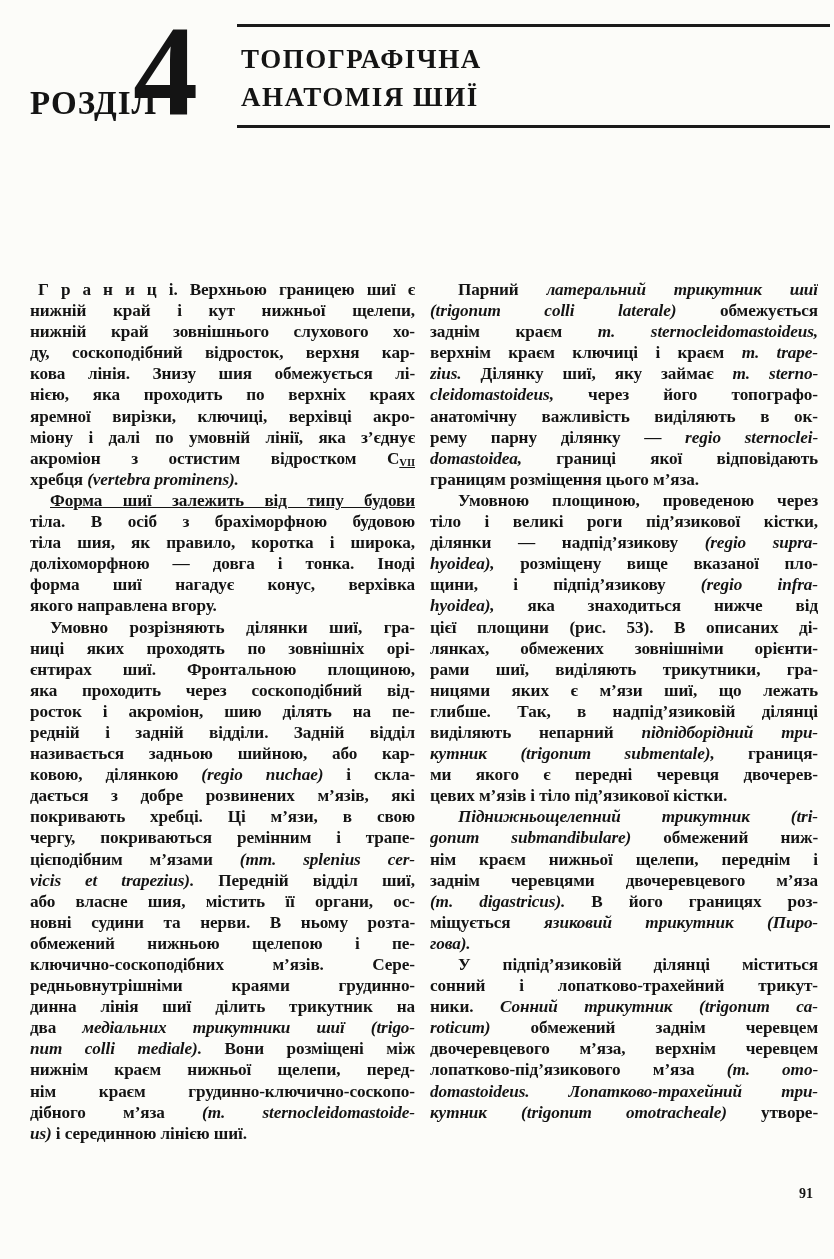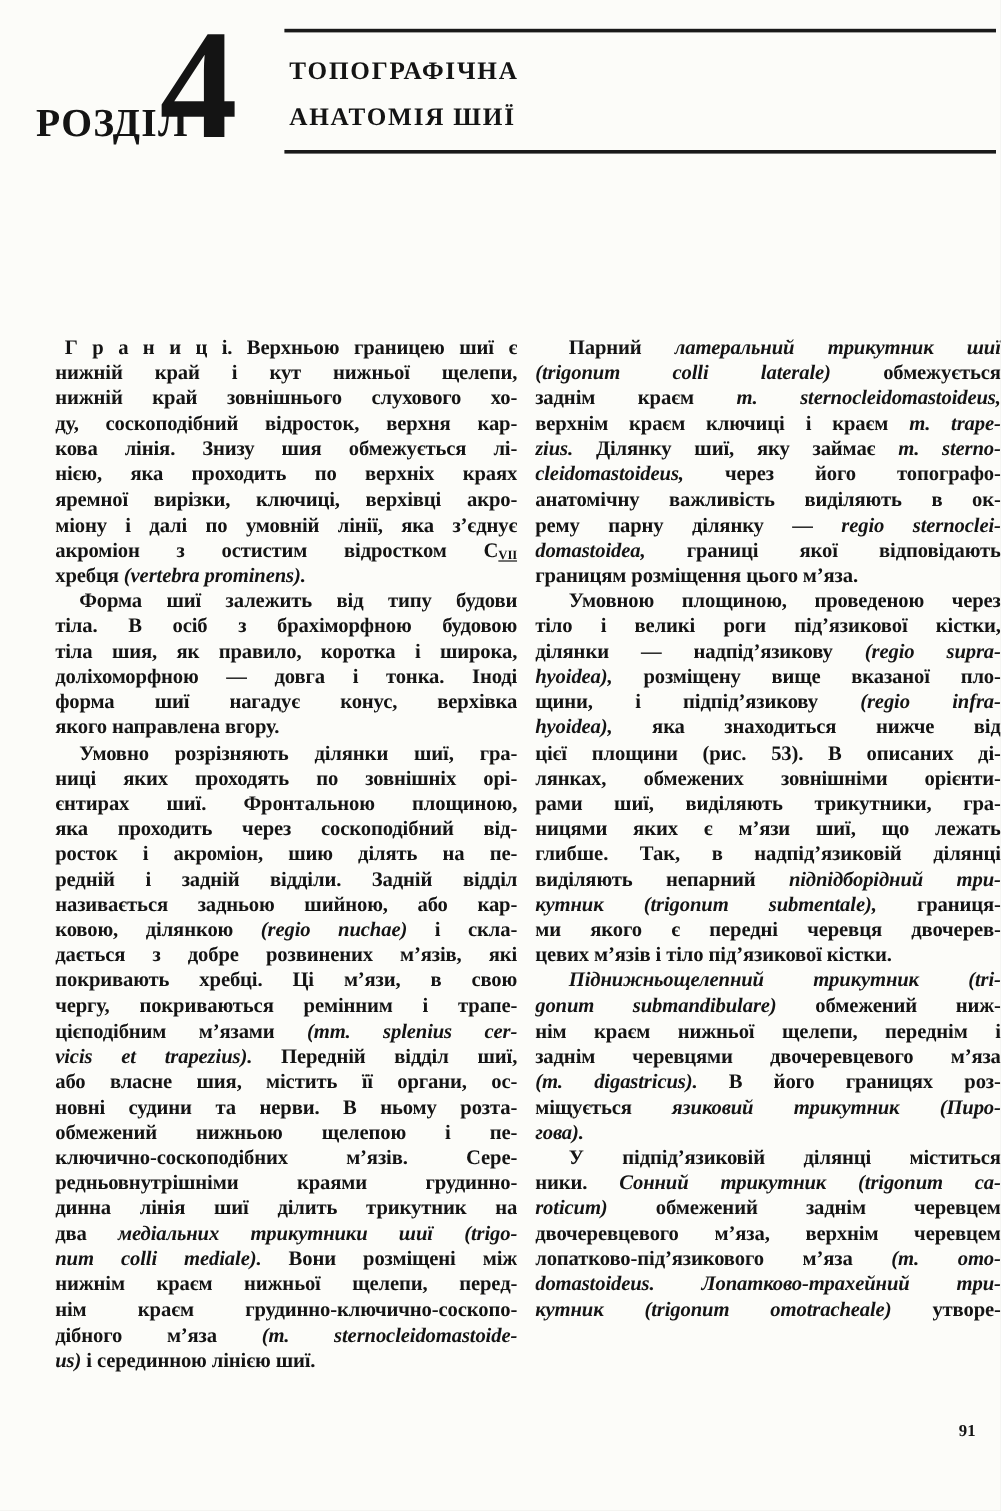--- a/index.html
+++ b/index.html
@@ -14,23 +14,23 @@
   }
   .chapter-number {
     position:absolute; left:133px; top:6px;
     font-size:130px; line-height:1;
   }
   .rule { position:absolute; left:237px; width:593px; height:3px; background:#1a1a1a; }
   .rule-top { top:24px; }
   .rule-bottom { top:125px; }
   .title {
     position:absolute; left:241px; top:40px;
-    font-size:21px; line-height:38px; letter-spacing:1.5px; white-space:nowrap;
+    font-size:27px; line-height:38px; letter-spacing:1.5px; white-space:nowrap;
   }
-  .col { position:absolute; top:279px;margin-left:16px; }
+  .col { position:absolute; top:279px; }
   .col-left  { left:30px;  width:385px; }
   .col-right { left:430px; width:388px; }
   .line {
     font-size:17.2px; height:21.1px; line-height:21.1px;
     text-align:justify; text-align-last:justify; overflow:hidden;
     letter-spacing:-0.1px;
   }
   .line.last { text-align-last:left; }
   .it { font-style:italic; }
   .sb { font-size:0.62em; vertical-align:-0.18em;text-decoration:underline; }
@@ -53,21 +53,21 @@
       <div class="line" style="text-indent: 8px;"><span>Г р а н и ц і. Верхньою границею шиї є</span></div>
       <div class="line"><span>нижній край і кут нижньої щелепи,</span></div>
       <div class="line"><span>нижній край зовнішнього слухового хо-</span></div>
       <div class="line"><span>ду, соскоподібний відросток, верхня кар-</span></div>
       <div class="line"><span>кова лінія. Знизу шия обмежується лі-</span></div>
       <div class="line"><span>нією, яка проходить по верхніх краях</span></div>
       <div class="line"><span>яремної вирізки, ключиці, верхівці акро-</span></div>
       <div class="line"><span>міону і далі по умовній лінії, яка з’єднує</span></div>
       <div class="line"><span>акроміон з остистим відростком C</span><span class="sb">VII</span></div>
       <div class="line last"><span>хребця </span><span class="it">(vertebra prominens).</span></div>
-      <div class="line" style="text-indent: 20px;"><span>Форма шиї залежить від типу будови</span></div>
+      <div class="line" style="text-indent: 20px; text-decoration: underline;"><span>Форма шиї залежить від типу будови</span></div>
       <div class="line"><span>тіла. В осіб з брахіморфною будовою</span></div>
       <div class="line"><span>тіла шия, як правило, коротка і широка,</span></div>
       <div class="line"><span>доліхоморфною — довга і тонка. Іноді</span></div>
       <div class="line"><span>форма шиї нагадує конус, верхівка</span></div>
       <div class="line last"><span>якого направлена вгору.</span></div>
       <div class="line" style="text-indent: 20px;"><span>Умовно розрізняють ділянки шиї, гра-</span></div>
       <div class="line"><span>ниці яких проходять по зовнішніх орі-</span></div>
       <div class="line"><span>єнтирах шиї. Фронтальною площиною,</span></div>
       <div class="line"><span>яка проходить через соскоподібний від-</span></div>
       <div class="line"><span>росток і акроміон, шию ділять на пе-</span></div>
@@ -119,20 +119,21 @@
       <div class="line"><span>ми якого є передні черевця двочерев-</span></div>
       <div class="line last"><span>цевих м’язів і тіло під’язикової кістки.</span></div>
       <div class="line" style="text-indent: 28px;"><span class="it">Піднижньощелепний трикутник (tri-</span></div>
       <div class="line"><span class="it">gonum submandibulare)</span><span> обмежений ниж-</span></div>
       <div class="line"><span>нім краєм нижньої щелепи, переднім і</span></div>
       <div class="line"><span>заднім черевцями двочеревцевого м’яза</span></div>
       <div class="line"><span class="it">(m. digastricus).</span><span> В його границях роз-</span></div>
       <div class="line"><span>міщується </span><span class="it">язиковий трикутник (Пиро-</span></div>
       <div class="line last"><span class="it">гова).</span></div>
       <div class="line" style="text-indent: 28px;"><span>У підпід’язиковій ділянці міститься</span></div>
+      <div class="line"><span>сонний і лопатково-трахейний трикут-</span></div>
       <div class="line"><span>ники. </span><span class="it">Сонний трикутник (trigonum ca-</span></div>
       <div class="line"><span class="it">roticum)</span><span> обмежений заднім черевцем</span></div>
       <div class="line"><span>двочеревцевого м’яза, верхнім черевцем</span></div>
       <div class="line"><span>лопатково-під’язикового м’яза </span><span class="it">(m. omo-</span></div>
       <div class="line"><span class="it">domastoideus. Лопатково-трахейний три-</span></div>
       <div class="line"><span class="it">кутник (trigonum omotracheale)</span><span> утворе-</span></div>
     </div>
 
   <div class="page-num">91</div>
 </div>

